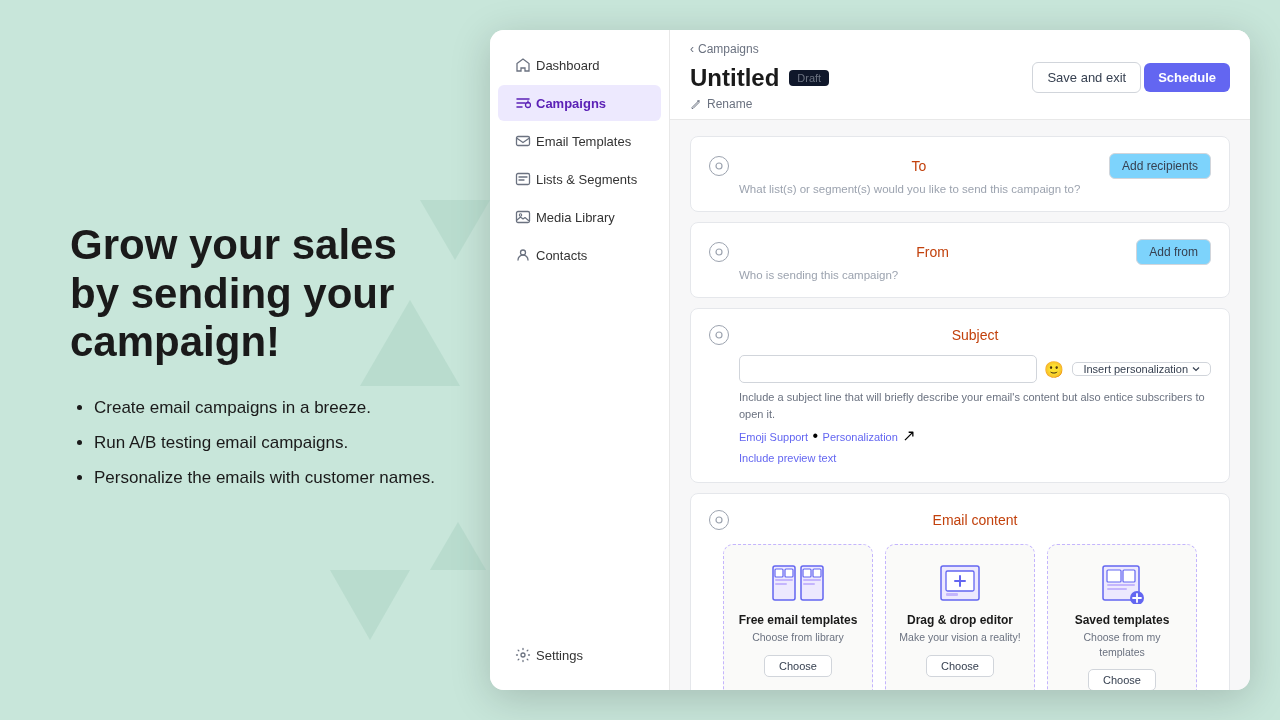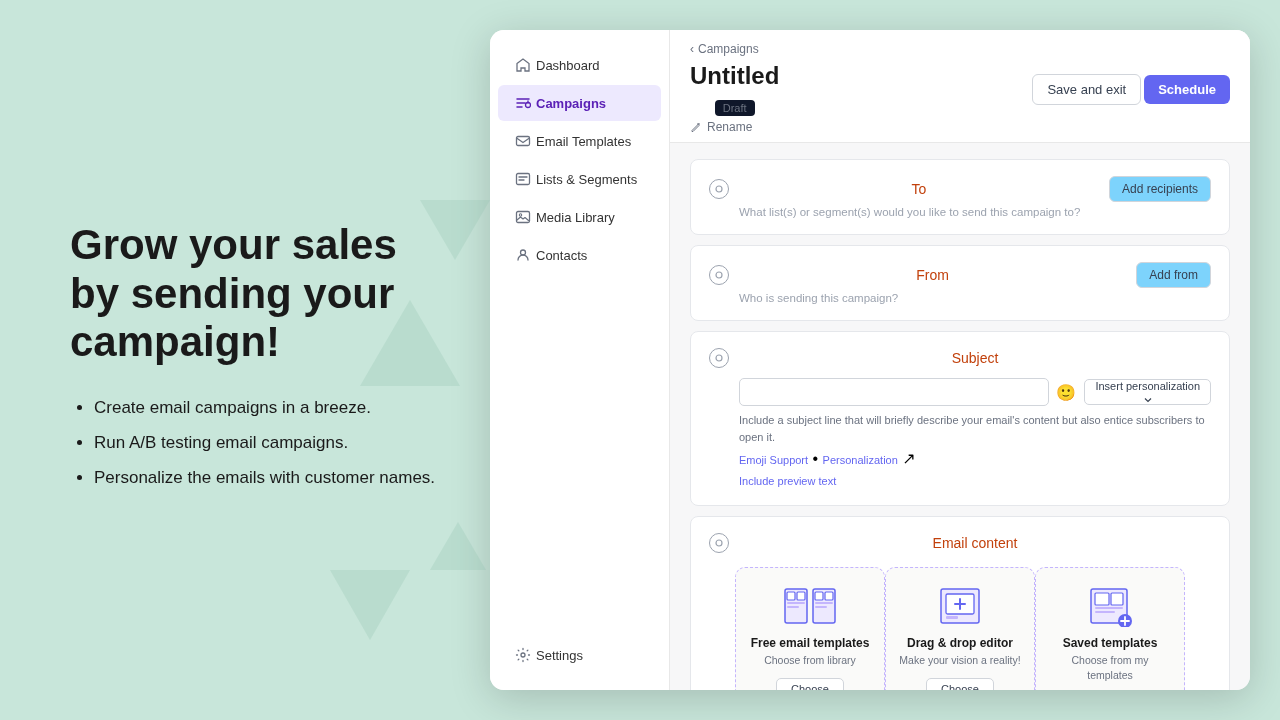--- a/index.html
+++ b/index.html
@@ -154,21 +154,20 @@
     }
     .topbar-row {
       display: flex;
       align-items: center;
       justify-content: space-between;
     }
     .topbar-title-row {
       display: flex;
       align-items: center;
       gap: 10px;
-      flex-direction: column;
     }
     .page-title {
       font-size: 24px;
       font-weight: 700;
       color: #1a1a1a;
     }
     .draft-badge {
       background: #0f172a;
       color: #6b7280;
       font-size: 11px;
@@ -279,41 +278,42 @@
     }
     .btn-personalize {
       background: #fff;
       border: 1px solid #d1d5db;
       color: #374151;
       font-size: 11px;
       padding: 0 10px;
       border-radius: 5px;
       cursor: pointer;
       white-space: nowrap;
-      display: flex; align-items: center; gap: 4px; flex-direction: column;
+      display: flex; align-items: center; gap: 4px;
     }
     .subject-desc {
       font-size: 11px;
       color: #6b7280;
       margin-left: 30px;
       line-height: 1.5;
     }
     .subject-links {
       margin-left: 30px;
       margin-top: 4px;
     }
     .subject-links a {
       font-size: 11px;
       color: #6366f1;
       text-decoration: none;
     }
 
     
     .content-options {
       display: flex;
+      gap: 12px;
       margin-top: 14px;
       margin-left: 0;
       justify-content: center;
     }
     .content-option {
       border: 1.5px dashed #c4b5fd;
       border-radius: 10px;
       padding: 16px 12px 12px;
       width: 150px;
       display: flex;

